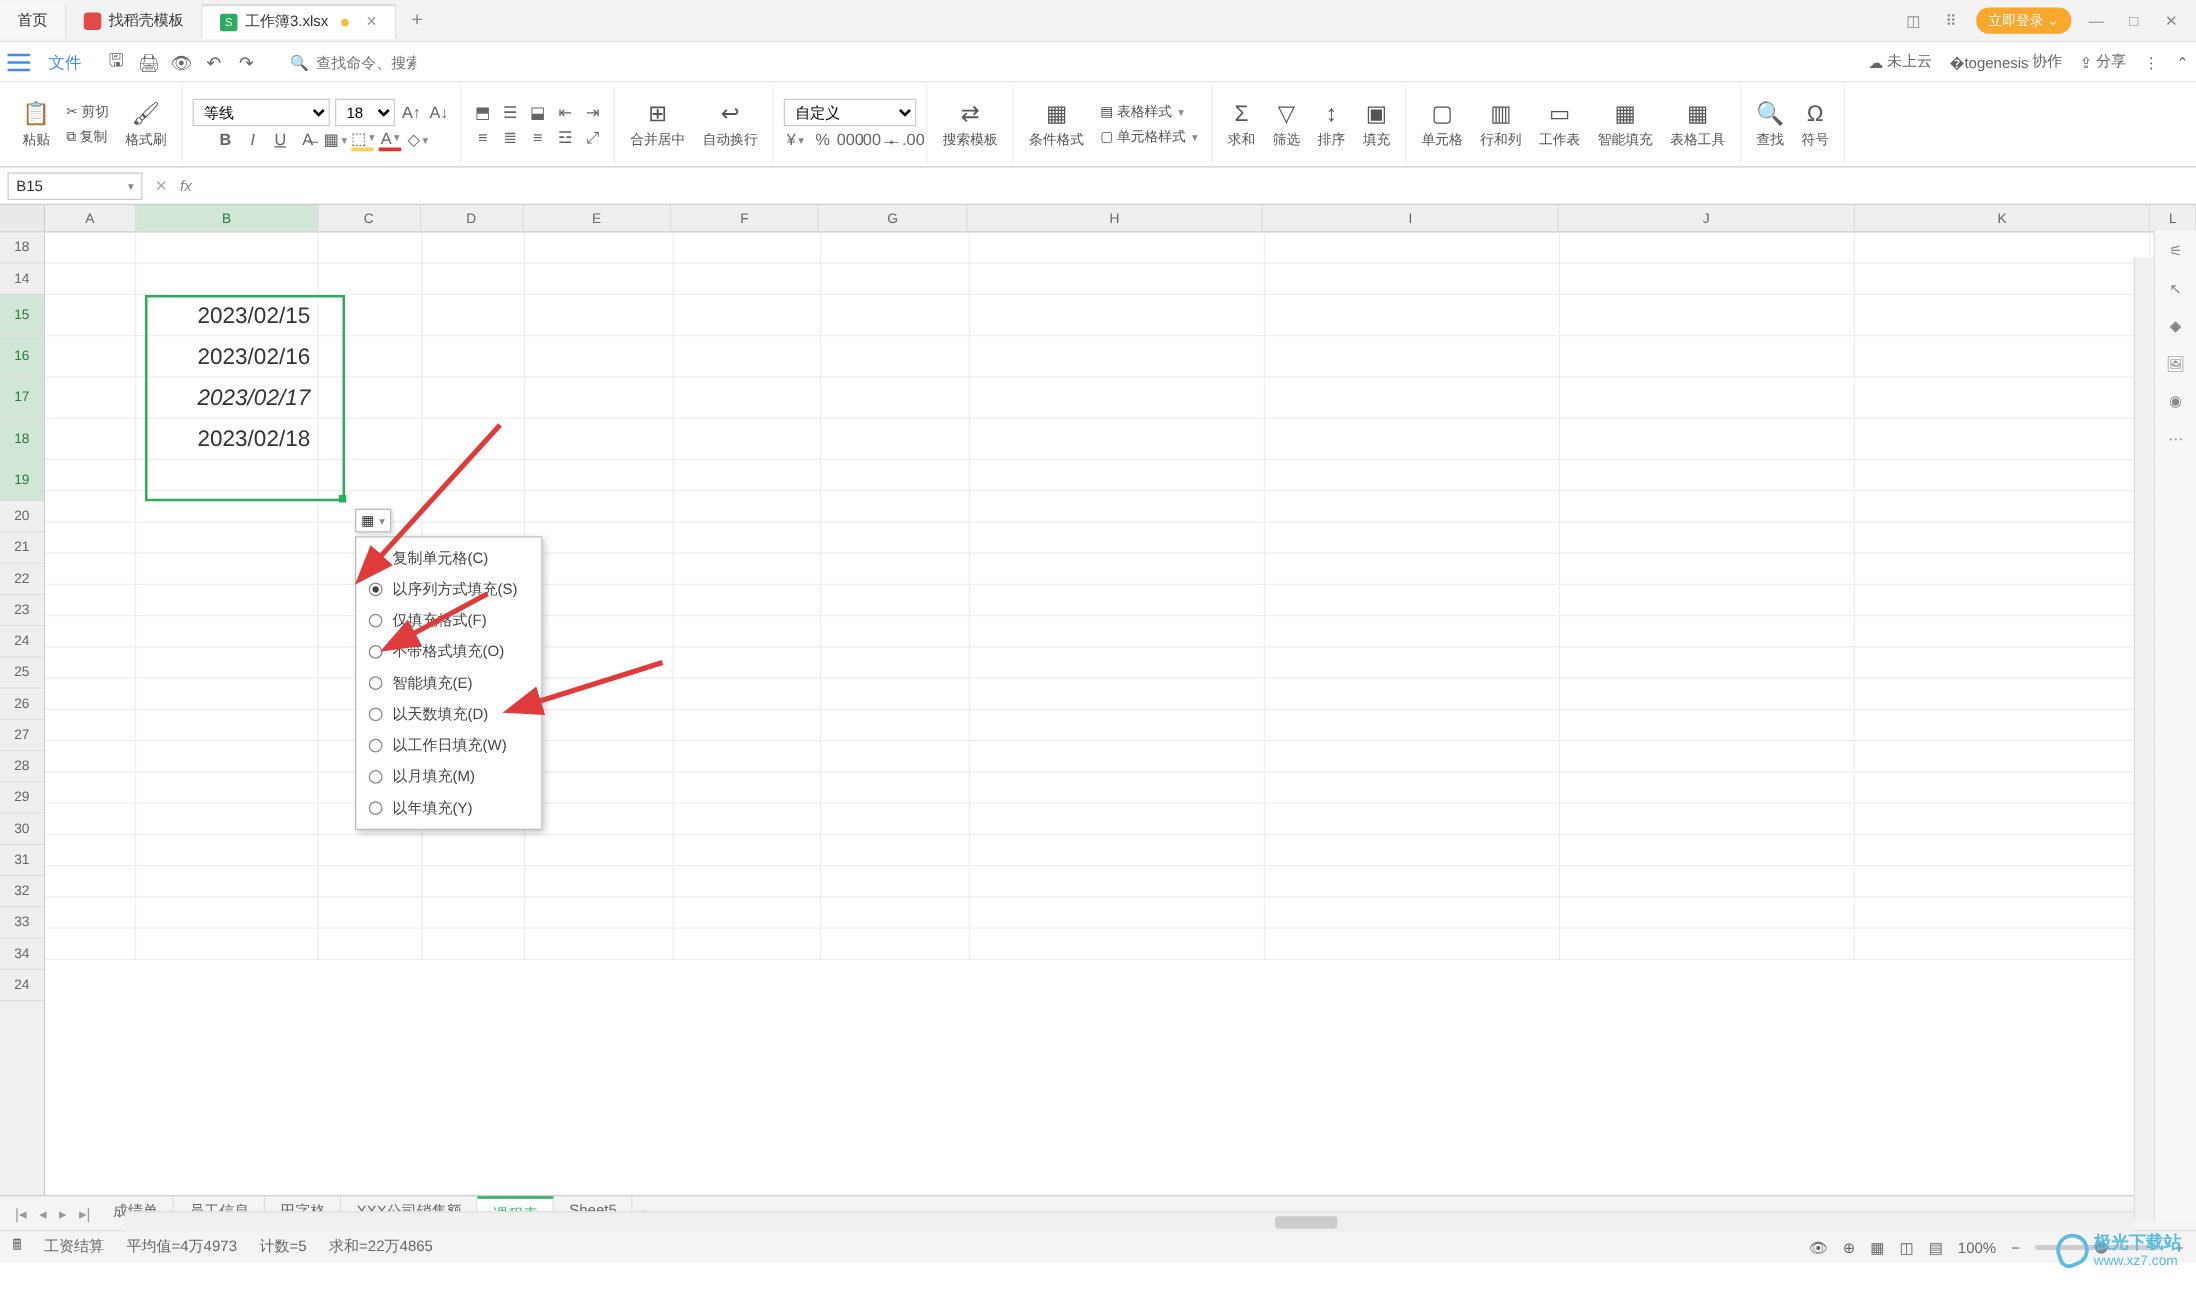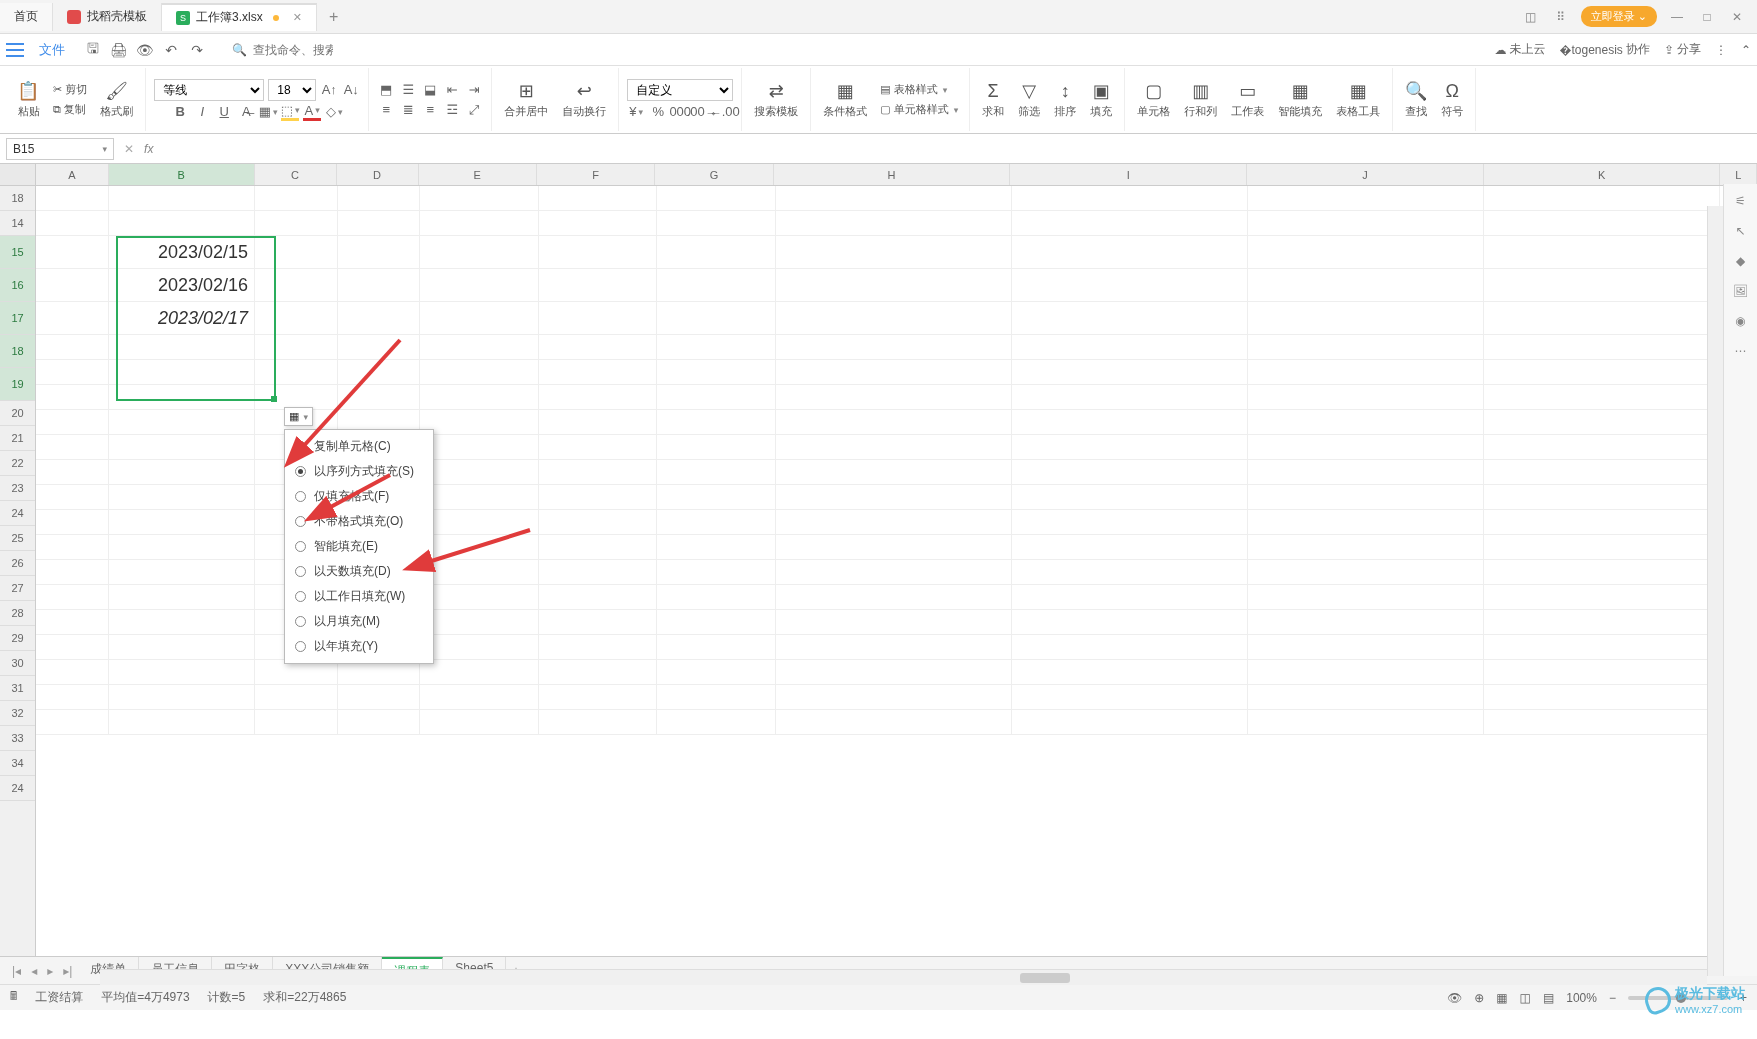--- a/index.html
+++ b/index.html
@@ -400,20 +400,34 @@
           <div class="cell" style="width: 90px;"></div>
           <div class="cell" style="width: 130px;"></div>
           <div class="cell" style="width: 130px;"></div>
           <div class="cell" style="width: 130px;"></div>
           <div class="cell" style="width: 260px;"></div>
           <div class="cell" style="width: 260px;"></div>
           <div class="cell" style="width: 260px;"></div>
           <div class="cell" style="width: 260px;"></div>
           <div class="cell" style="width: 40px;"></div>
         </div>
+        <div class="cell-row tall">
+          <div class="cell" style="width: 80px;"></div>
+          <div class="cell data" style="width: 160px;">2023/02/18</div>
+          <div class="cell" style="width: 90px;"></div>
+          <div class="cell" style="width: 90px;"></div>
+          <div class="cell" style="width: 130px;"></div>
+          <div class="cell" style="width: 130px;"></div>
+          <div class="cell" style="width: 130px;"></div>
+          <div class="cell" style="width: 260px;"></div>
+          <div class="cell" style="width: 260px;"></div>
+          <div class="cell" style="width: 260px;"></div>
+          <div class="cell" style="width: 260px;"></div>
+          <div class="cell" style="width: 40px;"></div>
+        </div>
         <div class="cell-row">
           <div class="cell" style="width: 80px;"></div>
           <div class="cell" style="width: 160px;"></div>
           <div class="cell" style="width: 90px;"></div>
           <div class="cell" style="width: 90px;"></div>
           <div class="cell" style="width: 130px;"></div>
           <div class="cell" style="width: 130px;"></div>
           <div class="cell" style="width: 130px;"></div>
           <div class="cell" style="width: 260px;"></div>
           <div class="cell" style="width: 260px;"></div>

